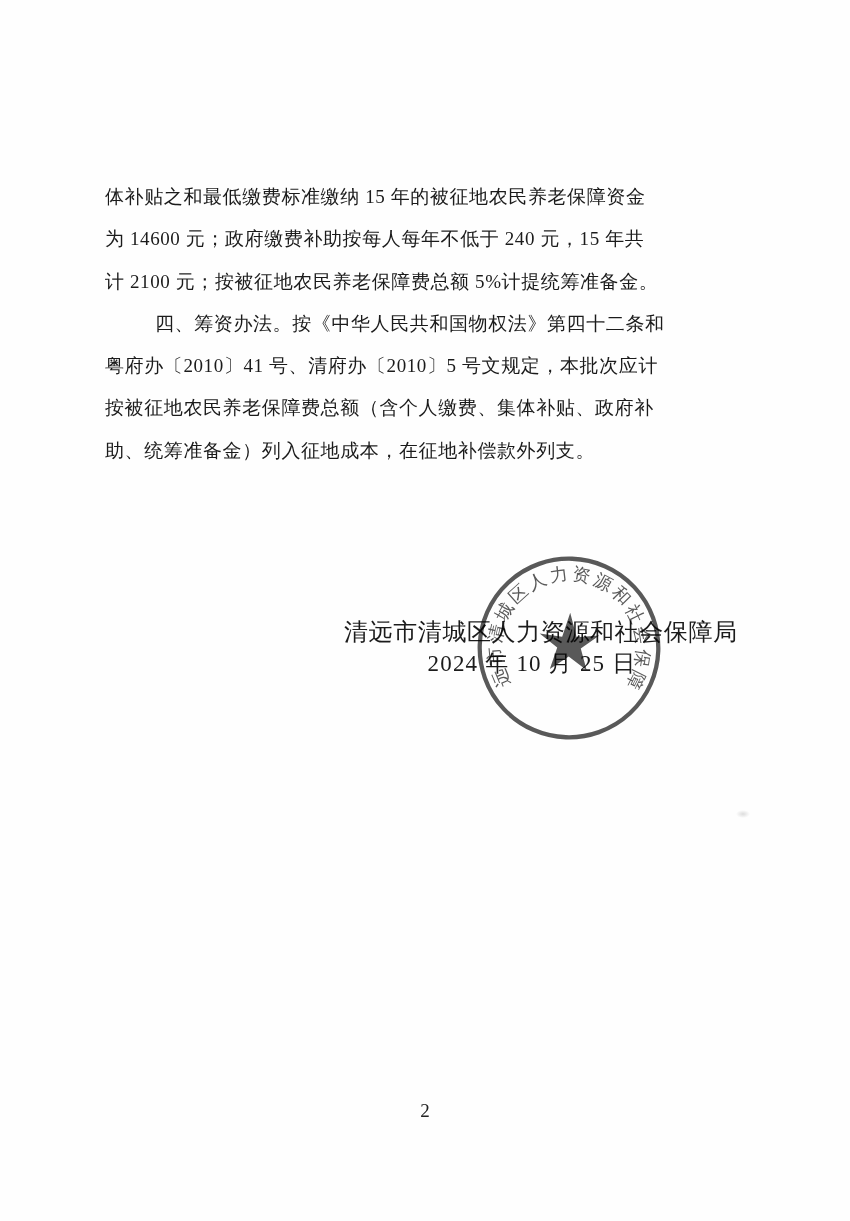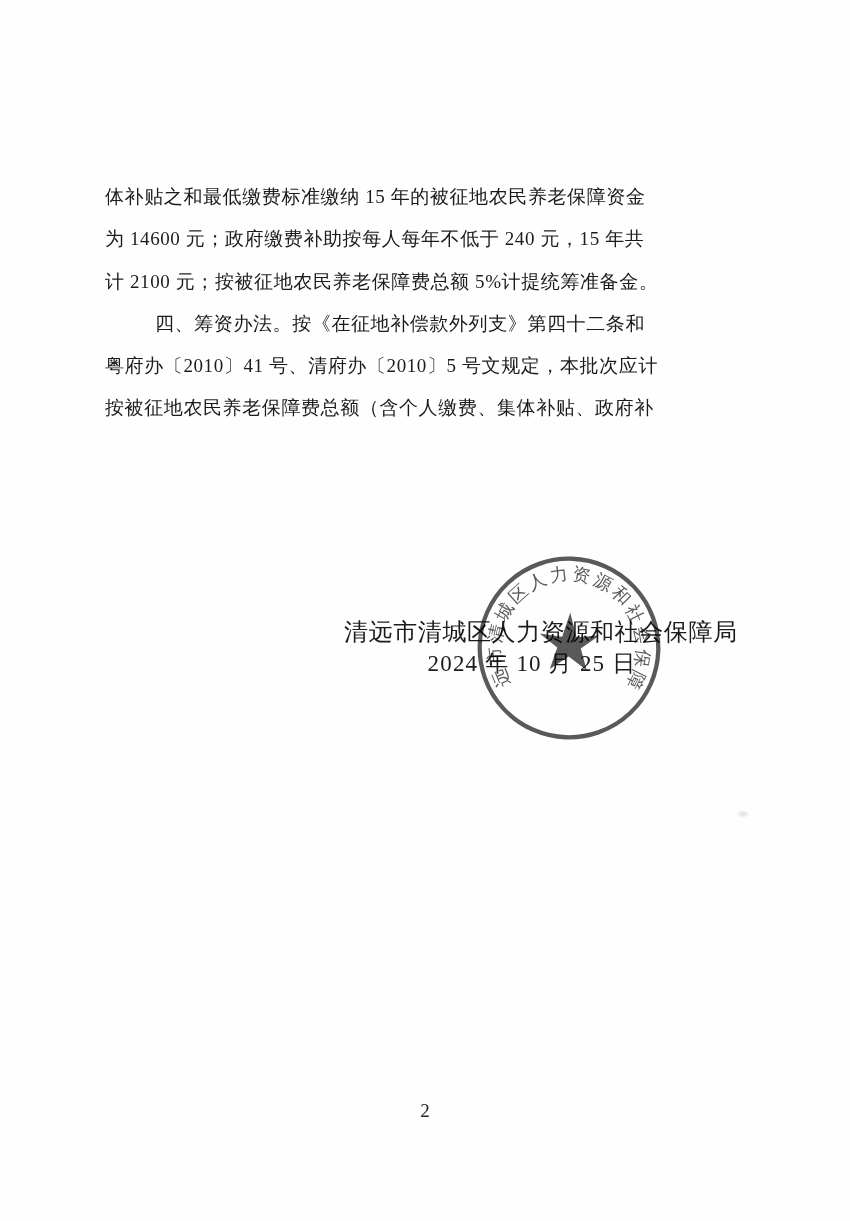--- a/index.html
+++ b/index.html
@@ -82,23 +82,24 @@
 </style>
 </head>
 <body>
 
 <div class="page">
 
   <div class="body-text">
     <div class="line">体补贴之和最低缴费标准缴纳 15 年的被征地农民养老保障资金</div>
     <div class="line">为 14600 元；政府缴费补助按每人每年不低于 240 元，15 年共</div>
     <div class="line">计 2100 元；按被征地农民养老保障费总额 5%计提统筹准备金。</div>
-    <div class="line indent">四、筹资办法。按《在征地补偿款外列支》第四十二条和</div>
+    <div class="line indent">四、筹资办法。按《中华人民共和国物权法》第四十二条和</div>
     <div class="line">粤府办〔2010〕41 号、清府办〔2010〕5 号文规定，本批次应计</div>
     <div class="line">按被征地农民养老保障费总额（含个人缴费、集体补贴、政府补</div>
+    <div class="line">助、统筹准备金）列入征地成本，在征地补偿款外列支。</div>
   </div>
 
   <div class="signature">
     <div class="issuer">清远市清城区人力资源和社会保障局</div>
     <div class="date">2024 年 10 月 25 日</div>
   </div>
 
   <div class="stamp">
     <svg viewBox="0 0 200 200" xmlns="http://www.w3.org/2000/svg">
       <circle cx="100" cy="100" r="94" fill="none" stroke="#3c3c3c" stroke-width="4.5"></circle>

